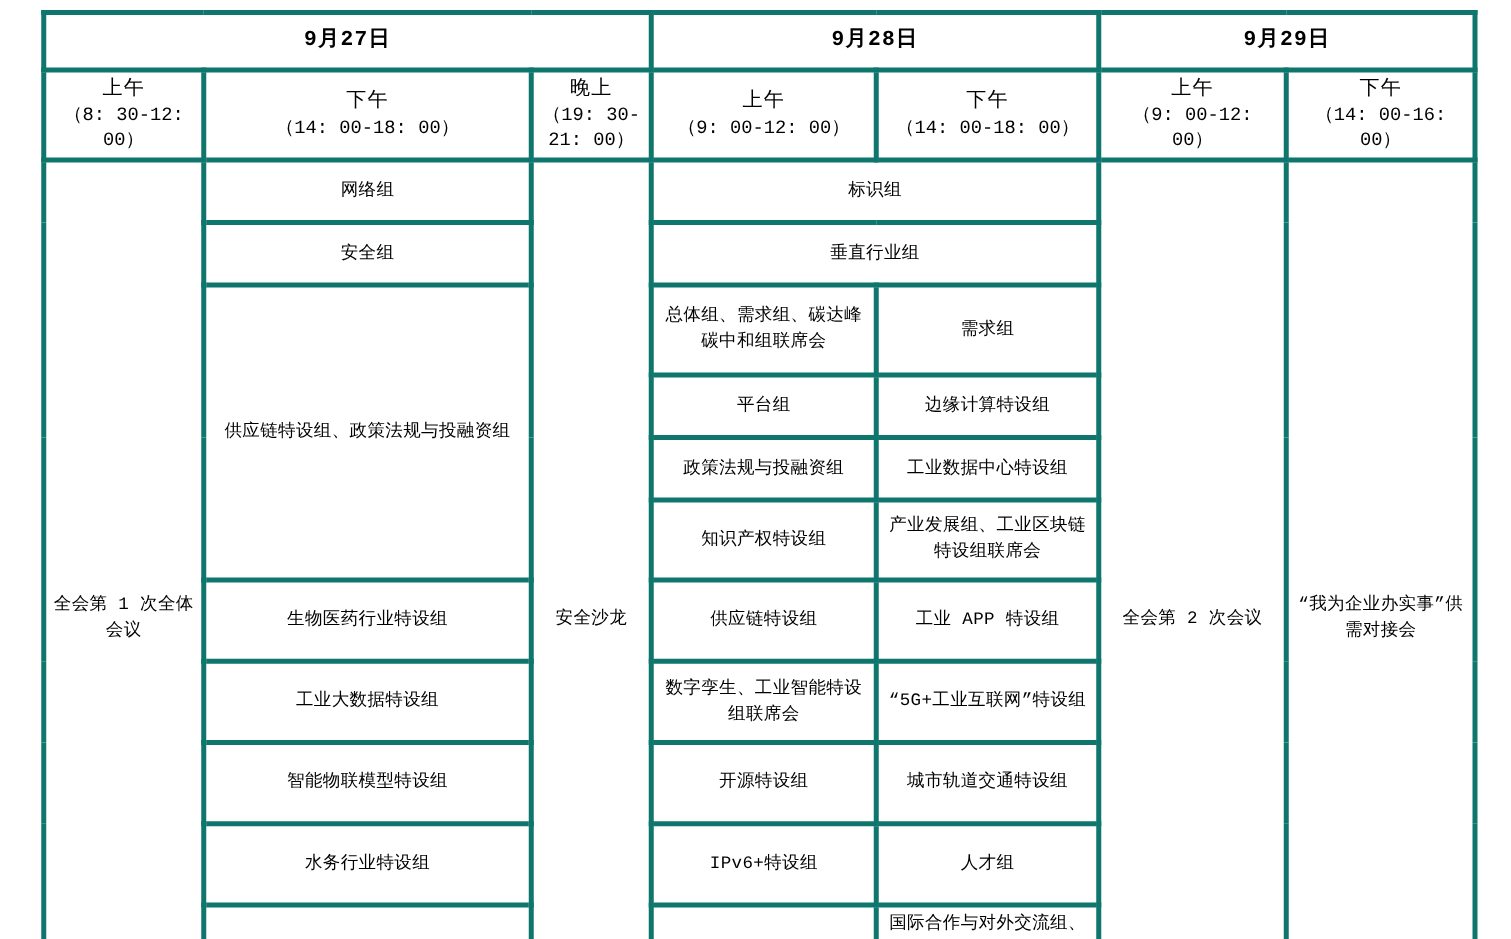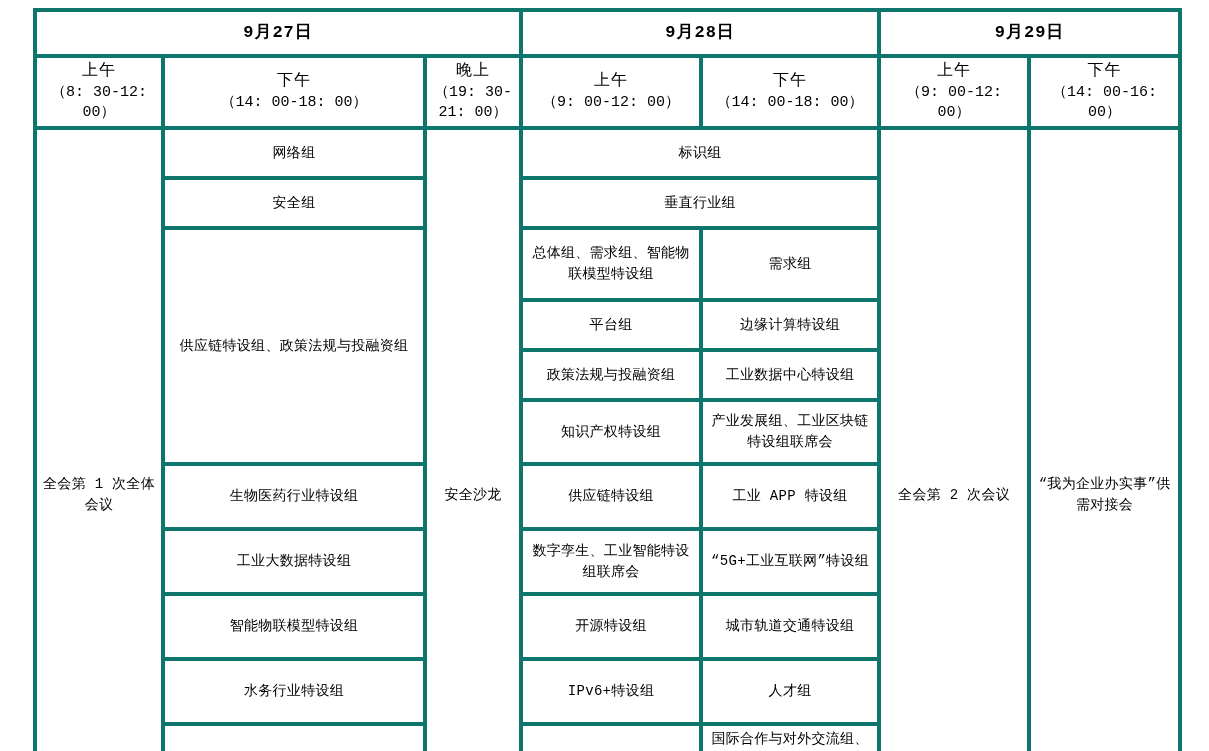--- a/index.html
+++ b/index.html
@@ -134,21 +134,21 @@
         <td class="cell two-line" rowspan="12">“我为企业办实事”供需对接会</td>
       </tr>
 
       <tr>
         <td class="cell" style="height:40px">安全组</td>
         <td class="cell" colspan="2" style="height:40px">垂直行业组</td>
       </tr>
 
       <tr>
         <td class="cell" rowspan="4">供应链特设组、政策法规与投融资组</td>
-        <td class="cell two-line" style="height:62px">总体组、需求组、智能物联模型特设组</td>
+        <td class="cell two-line" style="height:62px">总体组、需求组、碳达峰碳中和组联席会</td>
         <td class="cell" style="height:62px">需求组</td>
       </tr>
 
       <tr>
         <td class="cell" style="height:40px">平台组</td>
         <td class="cell" style="height:40px">边缘计算特设组</td>
       </tr>
 
       <tr>
         <td class="cell" style="height:40px">政策法规与投融资组</td>

